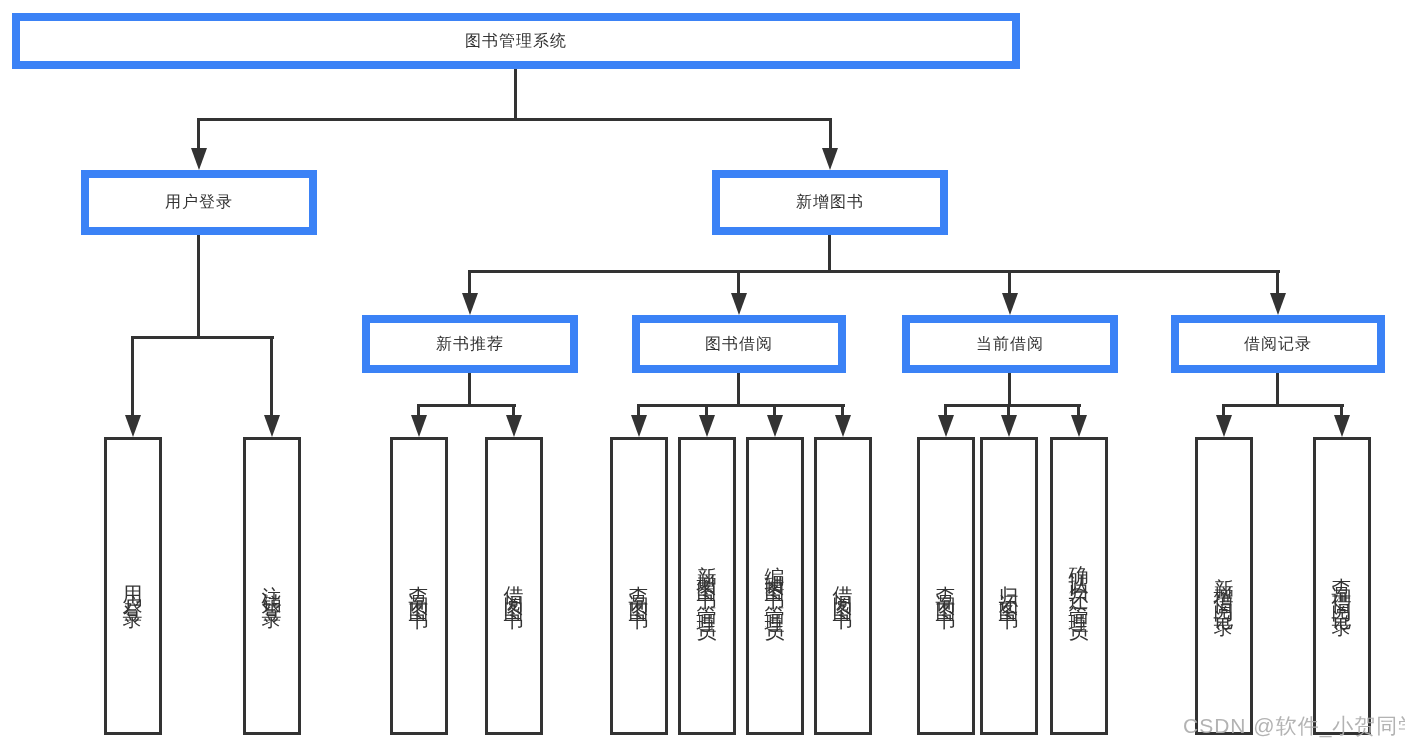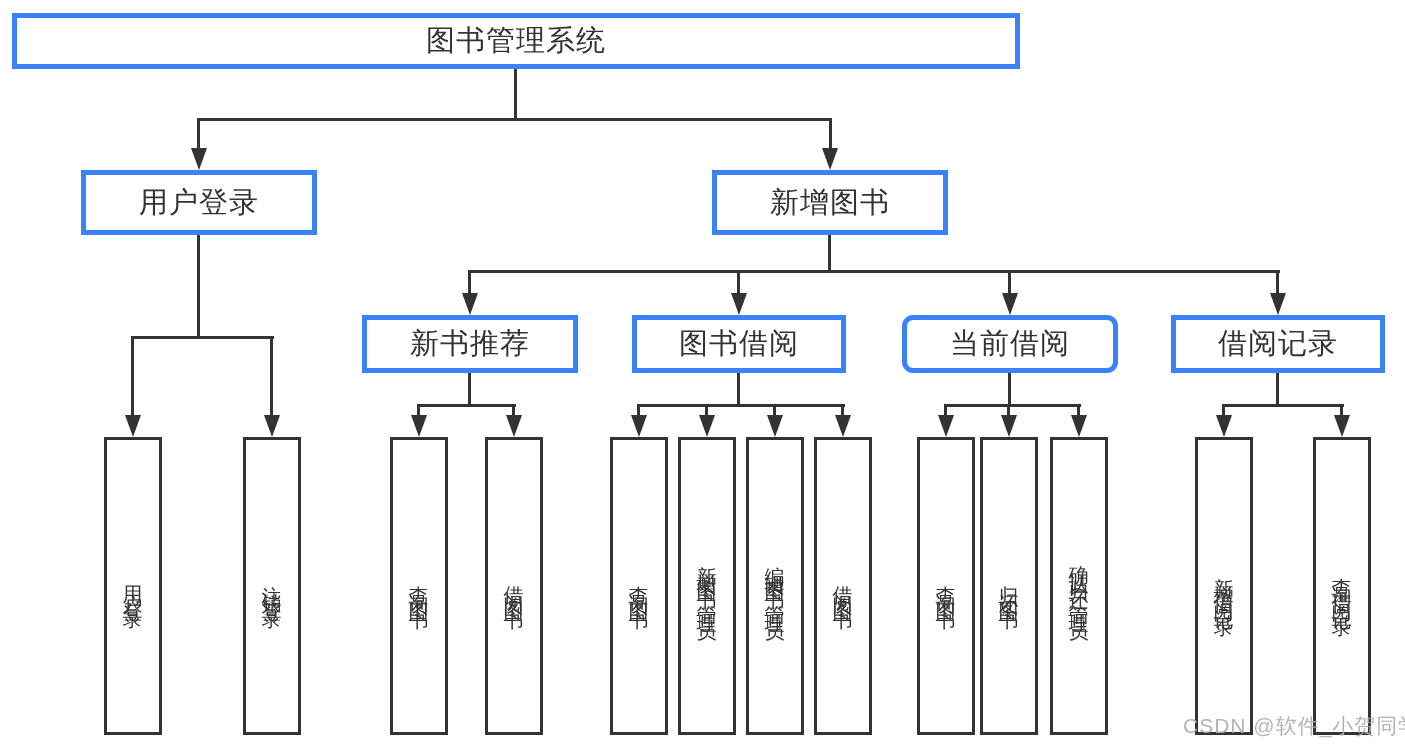--- a/index.html
+++ b/index.html
@@ -13,26 +13,26 @@
     width: 1405px;
     height: 747px;
     background: #ffffff;
     overflow: hidden;
     color: #333333;
   }
   
   .node {
     position: absolute;
     box-sizing: border-box;
-    border: 5px solid #3b82f6;
+    border: 8px solid #3b82f6;
     background: #ffffff;
     display: flex;
     align-items: center;
     justify-content: center;
-    font-size: 29px;
+    font-size: 16px;
     letter-spacing: 1px;
     color: #333333;
   }
   .leaf {
     position: absolute;
     box-sizing: border-box;
     border: 3px solid #333333;
     background: #ffffff;
     width: 58px;
     height: 298px;
@@ -111,21 +111,21 @@
   <div class="a" style="left:1002px; top:293px;"></div>
   <div class="v" style="left:1276px; top:270px; height:25px;"></div>
   <div class="a" style="left:1270px; top:293px;"></div>
 
   <div class="node" style="left:362px; top:315px; width:216px; height:58px;">
     <span>新书推荐</span>
   </div>
   <div class="node" style="left:632px; top:315px; width:214px; height:58px;">
     <span>图书借阅</span>
   </div>
-  <div class="node" style="left:902px; top:315px; width:216px; height:58px;border-radius:11px;">
+  <div class="node" style="left:902px; top:315px; width:216px; height:58px;">
     <span>当前借阅</span>
   </div>
   <div class="node" style="left:1171px; top:315px; width:214px; height:58px;">
     <span>借阅记录</span>
   </div>
 
   <div class="v" style="left:468px; top:373px; height:33px;"></div>
   <div class="h" style="left:417px; top:404px; width:99px;"></div>
   <div class="v" style="left:417px; top:404px; height:13px;"></div>
   <div class="a" style="left:411px; top:415px;"></div>

